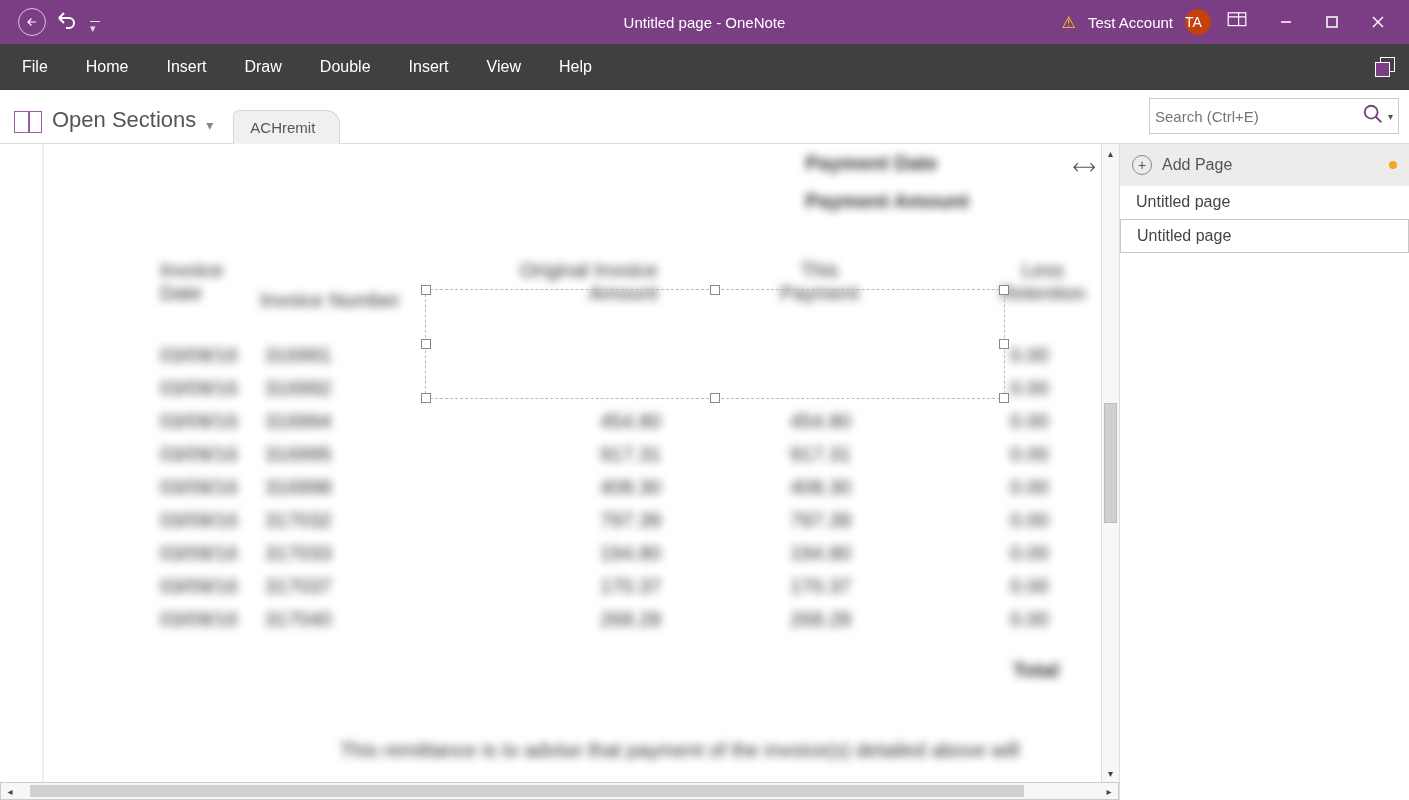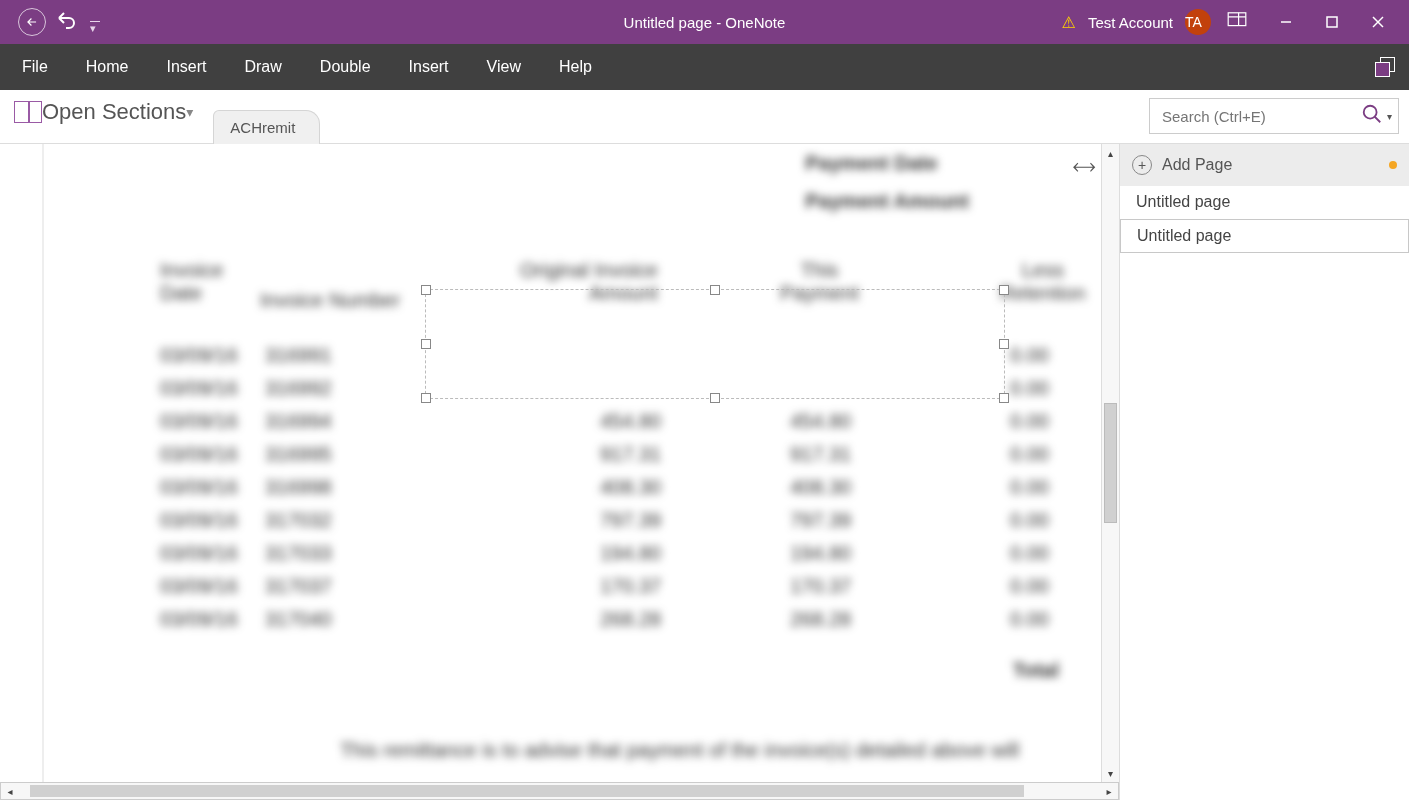--- a/index.html
+++ b/index.html
@@ -50,36 +50,36 @@
   .overlap-icon::before { top:0; left:5px; }
   .overlap-icon::after { top:5px; left:0; background:#7b3d83; }
 
   
   .tool-row {
     height: 54px; background:#fff; border-bottom:1px solid #ddd;
     display:flex; align-items:flex-end; padding: 0 10px 0 14px;
     gap: 20px; position:relative;
   }
   .open-sections {
-    display:flex; align-items:center; color:#555;
+    display:flex; align-items:flex-end; gap:10px; color:#555;
     font-size: 22px; height:100%; padding-bottom:10px;
   }
   .os-icon { width:28px; height:22px; border:1.5px solid #9a5aa5; position:relative; }
   .os-icon::after { content:""; position:absolute; left:50%; top:0; bottom:0; width:1.5px; background:#9a5aa5; }
   .os-caret { font-size:14px; color:#888; }
   .section-tab {
     background:#f0f0f0; border:1px solid #d5d5d5; border-bottom:none;
     border-radius: 6px 14px 0 0;
     padding: 8px 24px 8px 16px; font-size:15px; color:#555;
     position:relative; bottom:-1px;
   }
   .search-box {
     position:absolute; right:10px; top:8px;
     width:250px; height:36px; border:1px solid #ccc;
-    display:flex; align-items:center; padding:0 12px;
+    display:flex; align-items:center; padding:0 5px;
   }
   .search-input { flex:1; border:none; outline:none; font-size:15px; color:#777; }
   .search-icon svg { width:22px; height:22px; }
   .search-caret { font-size:10px; color:#555; margin-left:4px; }
 
   
   .main { display:flex; height: calc(800px - 44px - 46px - 54px); }
   .canvas-wrap { flex:1; display:flex; flex-direction:column; position:relative; overflow:hidden; }
   .canvas { flex:1; position:relative; overflow:hidden; background:#fff; }
   .h-scrollbar {

